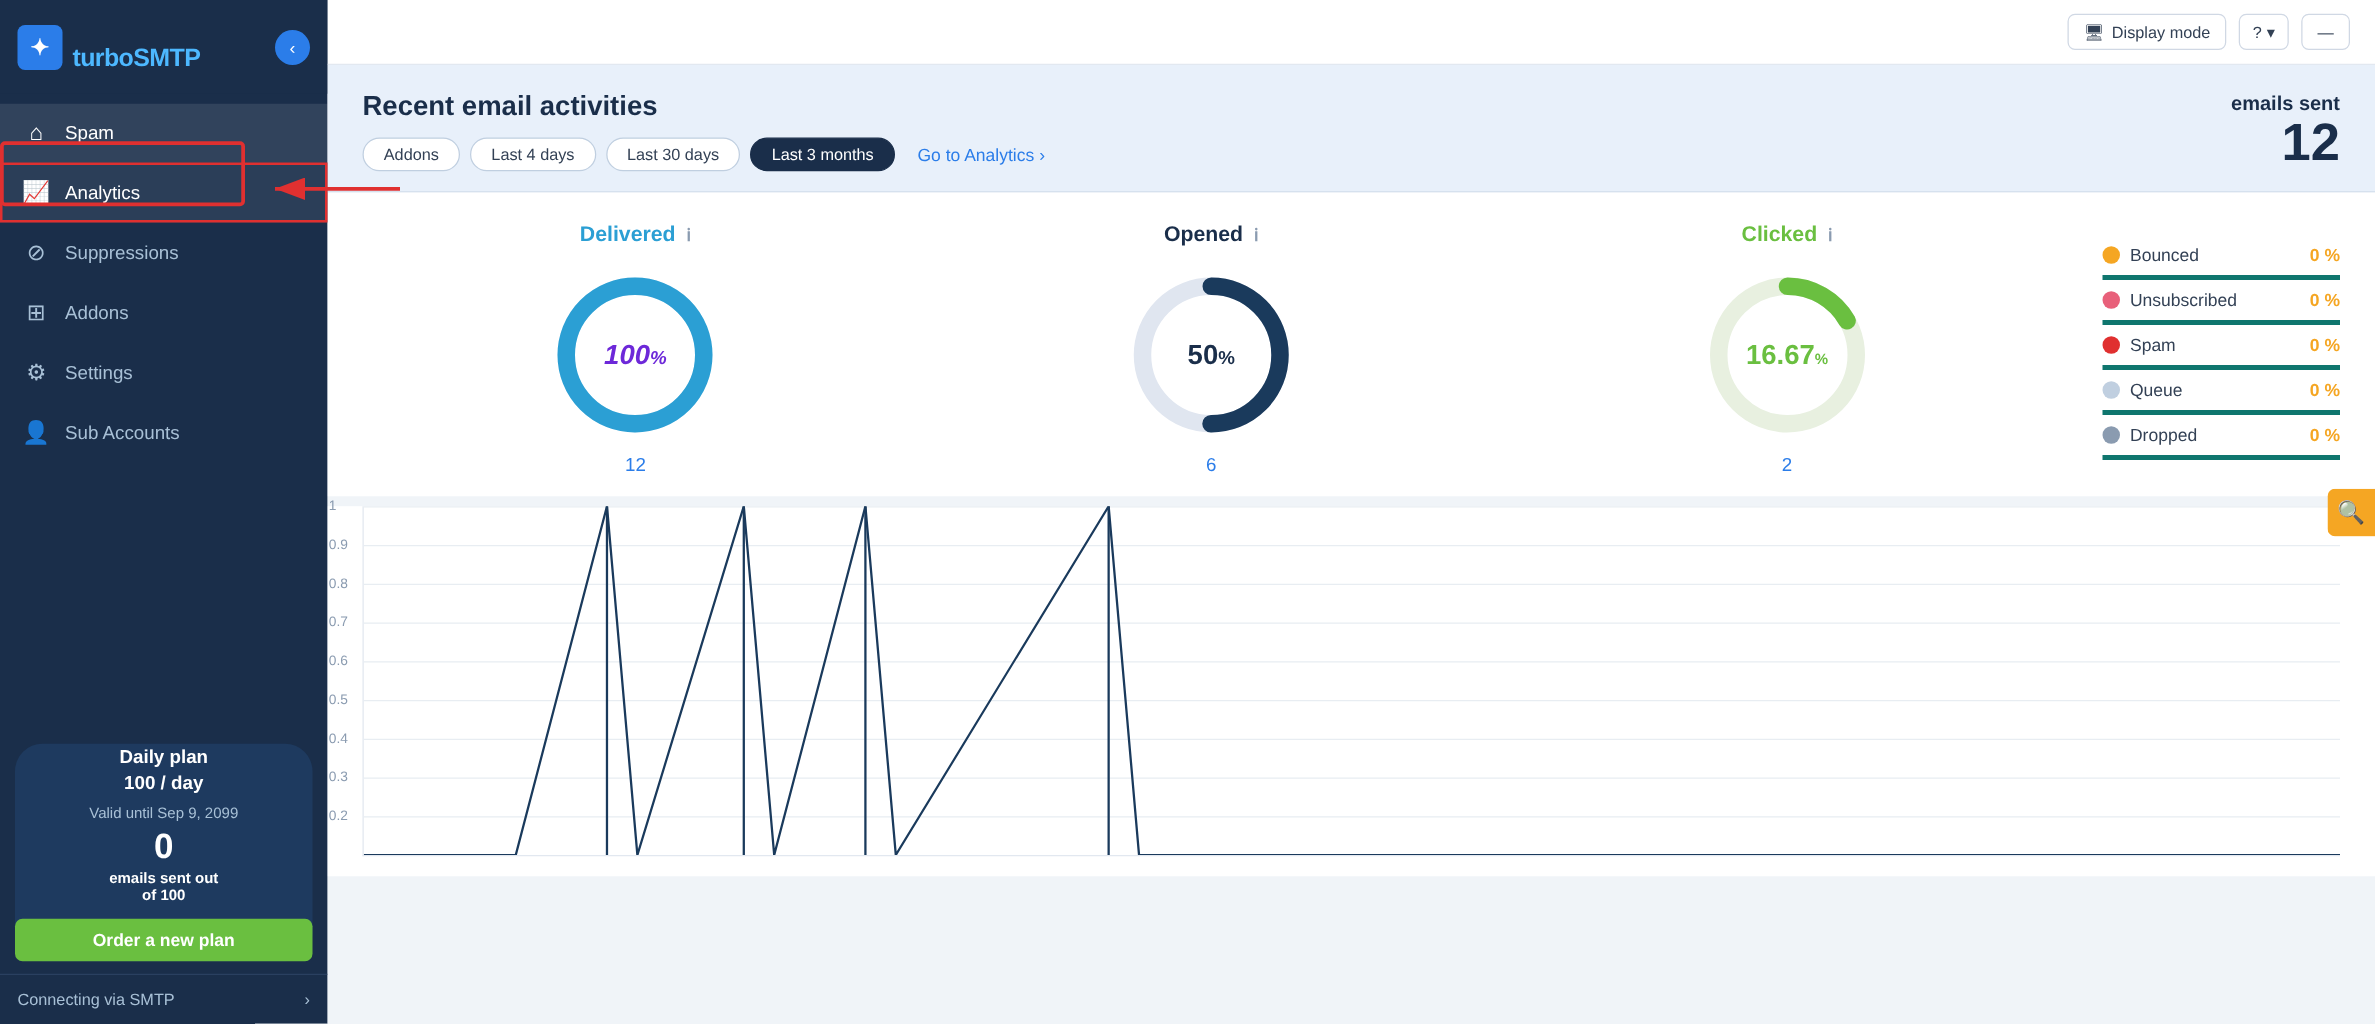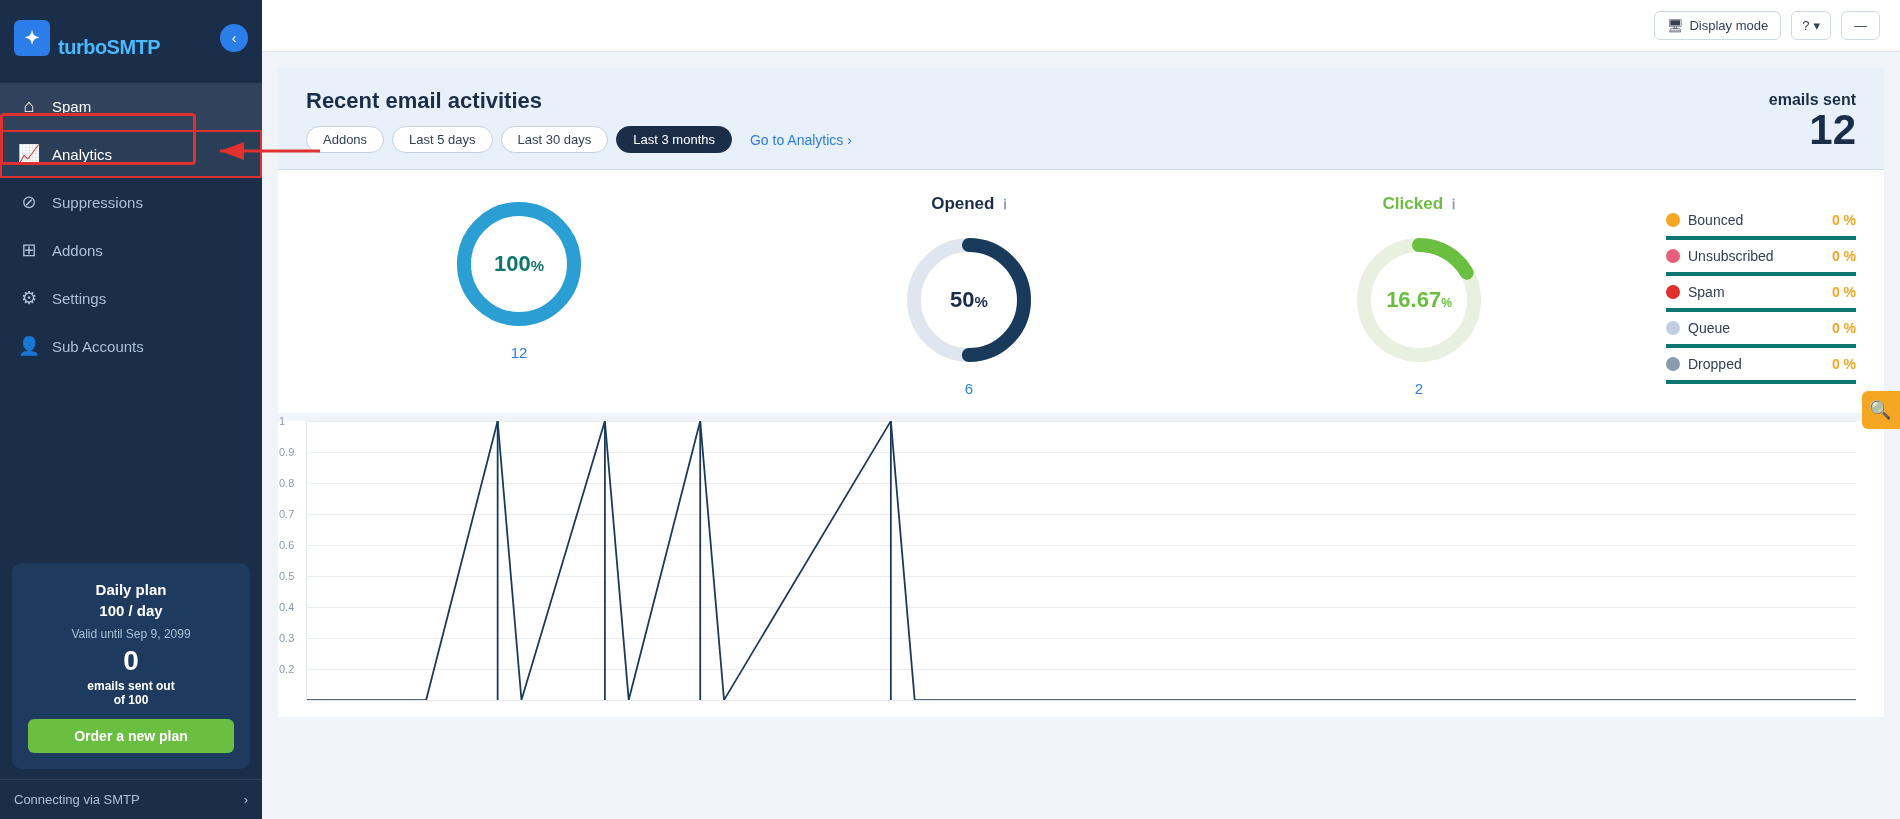--- a/index.html
+++ b/index.html
@@ -81,22 +81,21 @@
       width: 196px; height: 52px;
       border: 3px solid #e03030;
       border-radius: 4px;
       pointer-events: none;
       z-index: 50;
     }
 
     .sidebar-plan {
       background: #1e3a5f;
       margin: 10px 12px;
-      border-radius: 10px;
-      padding: 16px;
+      border-radius: 22px;
       text-align: center;
       color: #fff;
     }
     .plan-title { font-size: 15px; font-weight: 600; line-height: 1.4; }
     .plan-valid { font-size: 12px; color: #a8c0d6; margin: 6px 0 4px; }
     .plan-count { font-size: 28px; font-weight: 700; }
     .plan-sub { font-size: 12px; color: #a8c0d6; margin-top: 2px; }
     .plan-sub span { font-weight: 700; color: #fff; }
     .order-btn {
       background: #6abf40;
@@ -171,21 +170,21 @@
       font-size: 13px;
       cursor: pointer;
       color: #334155;
     }
 
     
     .content {
       flex: 1;
       overflow-y: auto;
       background: #f0f4f8;
-      padding: 16px;
+      padding: 0;
     }
 
     
     .analytics-header {
       background: #e8f0fa;
       padding: 20px 28px 16px;
       display: flex;
       align-items: center;
       justify-content: space-between;
       border-bottom: 1px solid #d0dcea;
@@ -254,21 +253,21 @@
       margin: 0 auto 10px;
       position: relative;
     }
     .donut-label {
       position: absolute;
       top: 50%; left: 50%;
       transform: translate(-50%, -50%);
       font-size: 22px;
       font-weight: 700;
     }
-    .donut-label.delivered { color: #0f766e; }
+    .donut-label.delivered { color: #6d28d9; font-style: italic; }
     .donut-label.opened { color: #1a2e4a; }
     .donut-label.clicked { color: #6abf40; }
     .stat-count { font-size: 15px; color: #2b7de9; font-weight: 500; margin-top: 6px; }
 
     
     .legend-panel {
       padding: 10px 0 0 10px;
       min-width: 200px;
     }
     .legend-item {
@@ -429,38 +428,42 @@
     <button class="user-btn">—</button>
   </div>
 
   <div class="content">
 
     <div class="analytics-header">
       <div>
         <div class="analytics-title">Recent email activities</div>
         <div class="filter-tabs">
           <button class="tab-btn">Addons</button>
-          <button class="tab-btn">Last 5 days</button>
+          <button class="tab-btn">Last 4 days</button>
           <button class="tab-btn">Last 30 days</button>
           <button class="tab-btn active">Last 3 months</button>
           <a class="go-analytics-link">
             <span>Go to Analytics</span>
             <span>›</span>
           </a>
         </div>
       </div>
       <div>
         <div class="emails-sent-label">emails sent</div>
         <div class="emails-sent-count">12</div>
       </div>
     </div>
 
     <div class="stats-section">
 
       <div class="stat-card">
+        <div class="stat-label delivered">
+          <span>Delivered</span>
+          <span class="stat-info">ℹ</span>
+        </div>
         <div class="donut-wrap">
           <svg width="140" height="140" viewBox="0 0 140 140">
             <circle cx="70" cy="70" r="55" fill="none" stroke="#e0f0f8" stroke-width="14"></circle>
             <circle cx="70" cy="70" r="55" fill="none" stroke="#2b9fd4" stroke-width="14" stroke-dasharray="345.4 0" stroke-linecap="round" transform="rotate(-90 70 70)"></circle>
           </svg>
           <div class="donut-label delivered">
             <span>100</span><span style="font-size:15px">%</span>
           </div>
         </div>
         <div class="stat-count">12</div>

